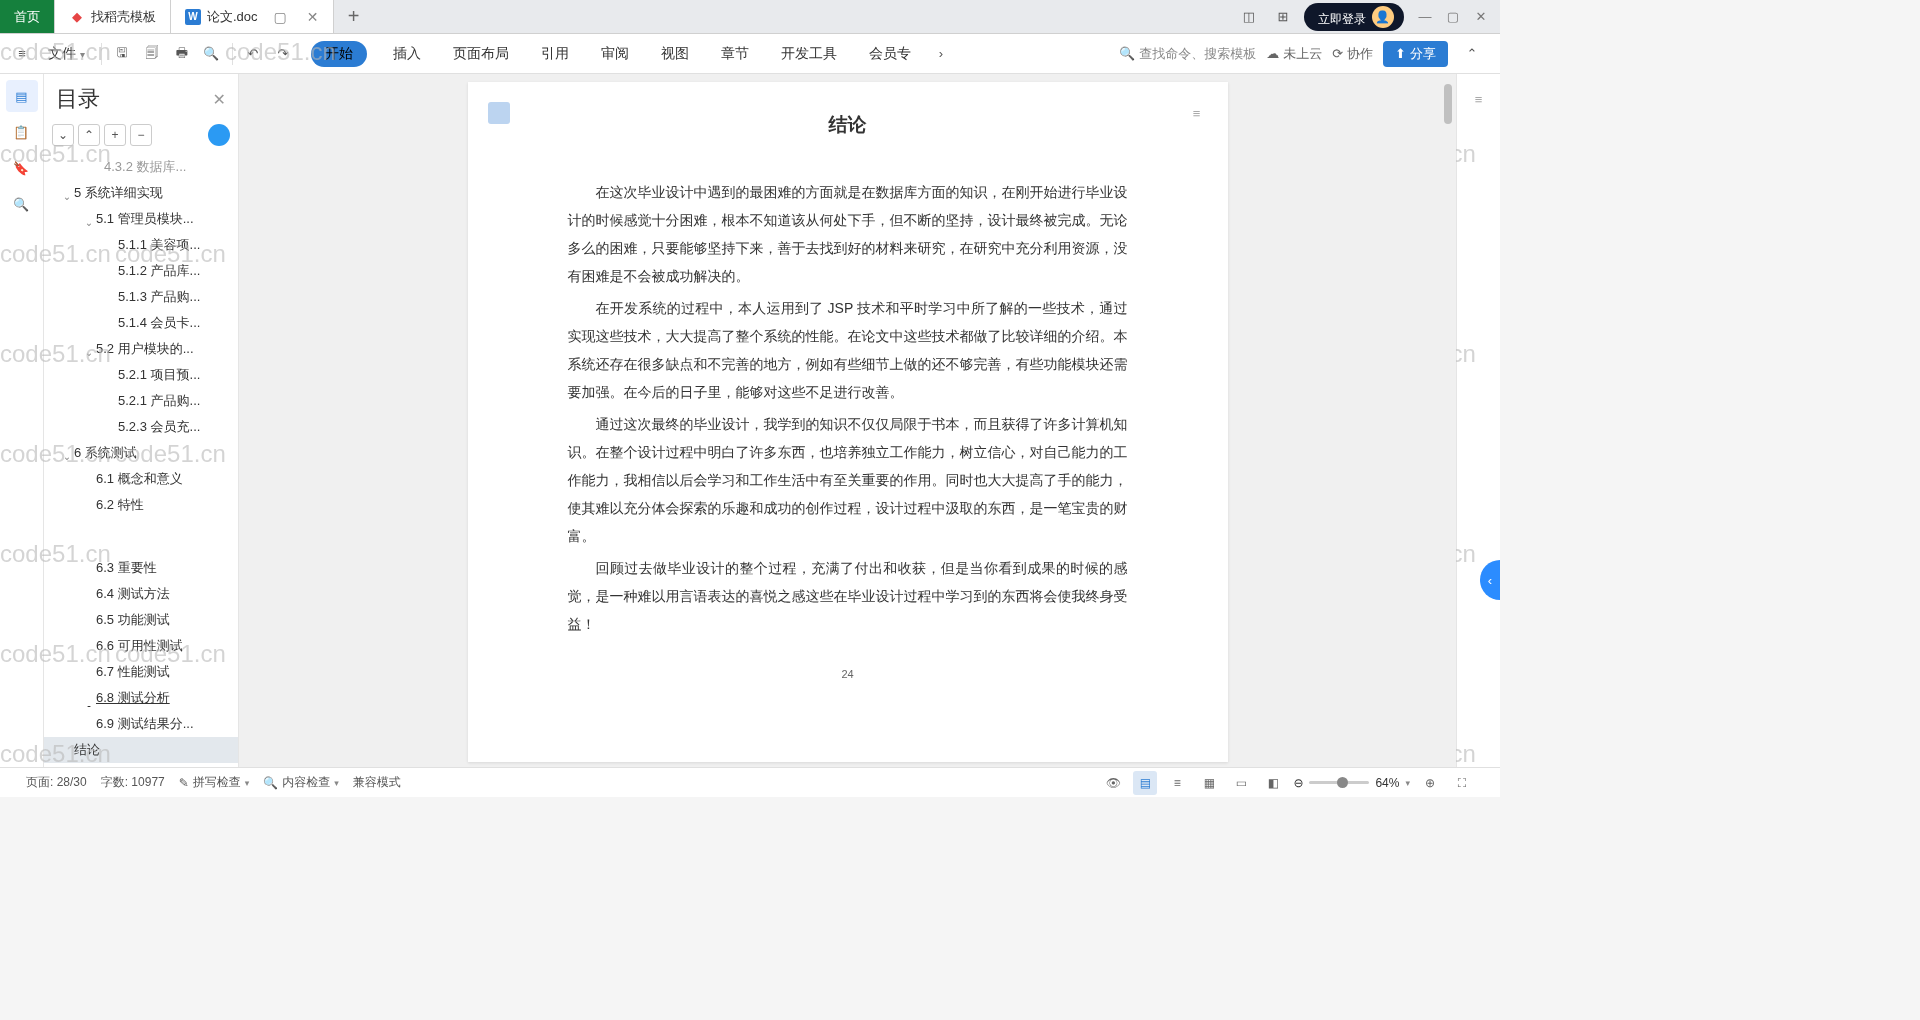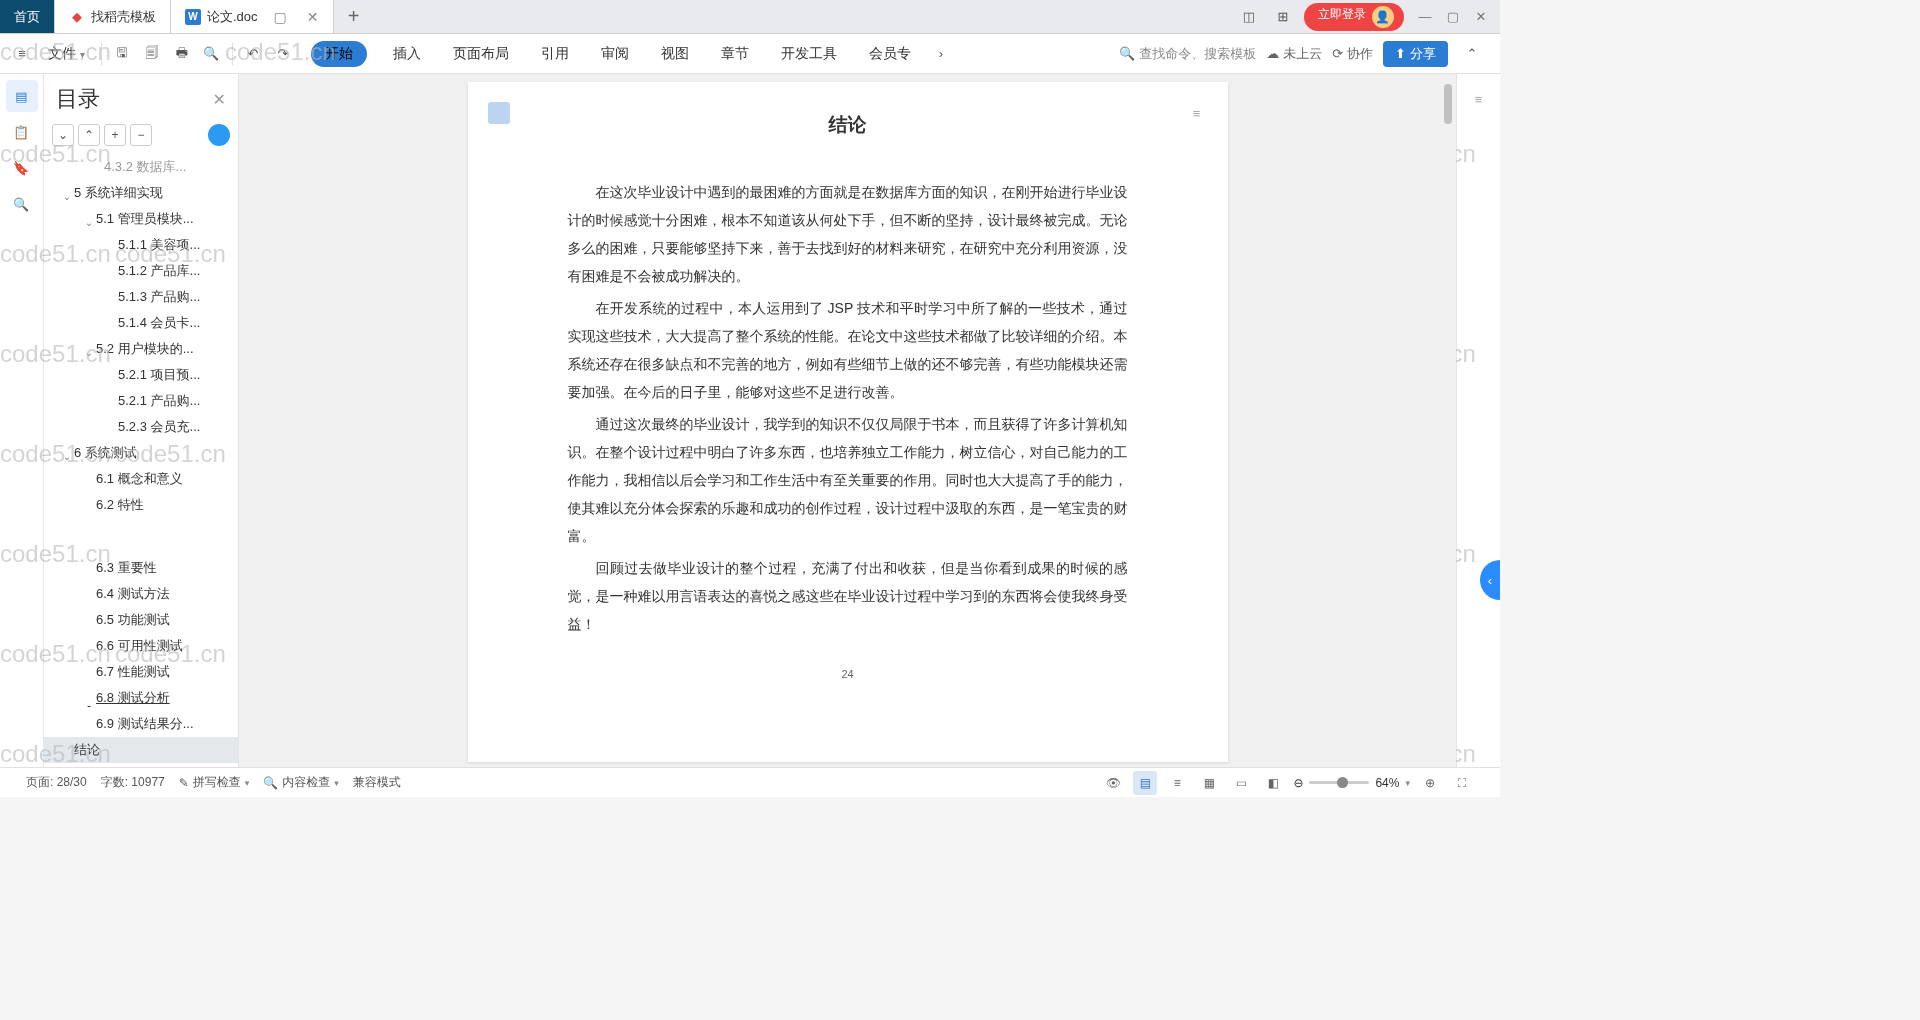--- a/index.html
+++ b/index.html
@@ -1,32 +1,32 @@
 <!DOCTYPE html>
 <html><head>
 <meta charset="utf-8">
 <style>
 * { margin: 0; padding: 0; box-sizing: border-box; }
 body { font-family: "Microsoft YaHei", sans-serif; font-size: 13px; color: #333; background: #f5f5f5; overflow: hidden; width: 1500px; height: 797px; position: relative; }
 
 
 .tabbar { height: 34px; background: #e8eaed; display: flex; align-items: stretch; border-bottom: 1px solid #d0d0d0; }
 .tab { display: flex; align-items: center; padding: 0 14px; gap: 6px; border-right: 1px solid #d0d0d0; cursor: pointer; font-size: 13px; }
-.tab.home { background: #0c4a6e; color: #fff; font-weight: 500; }
+.tab.home { background: #15803d; color: #fff; font-weight: 500; }
 .tab.template { background: #fff; }
 .tab.doc { background: #fff; }
 .tab-icon { width: 16px; height: 16px; display: inline-flex; align-items: center; justify-content: center; }
 .tab-icon.red { color: #e64545; }
 .tab-icon.blue { background: #2b7cd3; color: #fff; border-radius: 2px; font-size: 10px; font-weight: bold; }
 .tab .x { color: #888; margin-left: 14px; font-size: 14px; }
 .tab .ext { color: #888; margin-left: 10px; font-size: 14px; }
 .tab-add { width: 40px; display: flex; align-items: center; justify-content: center; color: #666; font-size: 20px; }
 .tabbar-right { margin-left: auto; display: flex; align-items: center; gap: 8px; padding-right: 6px; }
 .icon-btn { width: 26px; height: 26px; display: flex; align-items: center; justify-content: center; color: #555; cursor: pointer; border-radius: 3px; }
-.login-btn { background: #ef4444; color: #fff; padding: 3px 10px 3px 14px; border-radius: 14px; display: flex; align-items: flex-start; gap: 6px; font-size: 12px; }
+.login-btn { background: #0f172a; color: #fff; padding: 3px 10px 3px 14px; border-radius: 14px; display: flex; align-items: flex-end; gap: 6px; font-size: 12px; }
 .login-btn .avatar { width: 22px; height: 22px; border-radius: 50%; background: #ffcc80; display: flex; align-items: center; justify-content: center; }
 .win-btns { display: flex; gap: 2px; }
 .win-btns .icon-btn { color: #777; }
 
 
 .ribbon { height: 40px; background: #fff; display: flex; align-items: center; padding: 0 8px; gap: 2px; border-bottom: 1px solid #e0e0e0; }
 .ribbon .sep { width: 1px; height: 22px; background: #e0e0e0; margin: 0 4px; }
 .ribbon .rib-icon { width: 28px; height: 28px; display: flex; align-items: center; justify-content: center; color: #555; cursor: pointer; }
 .file-menu { padding: 0 10px; font-size: 14px; }
 .ribbon-tabs { display: flex; align-items: center; margin-left: 12px; gap: 20px; }

